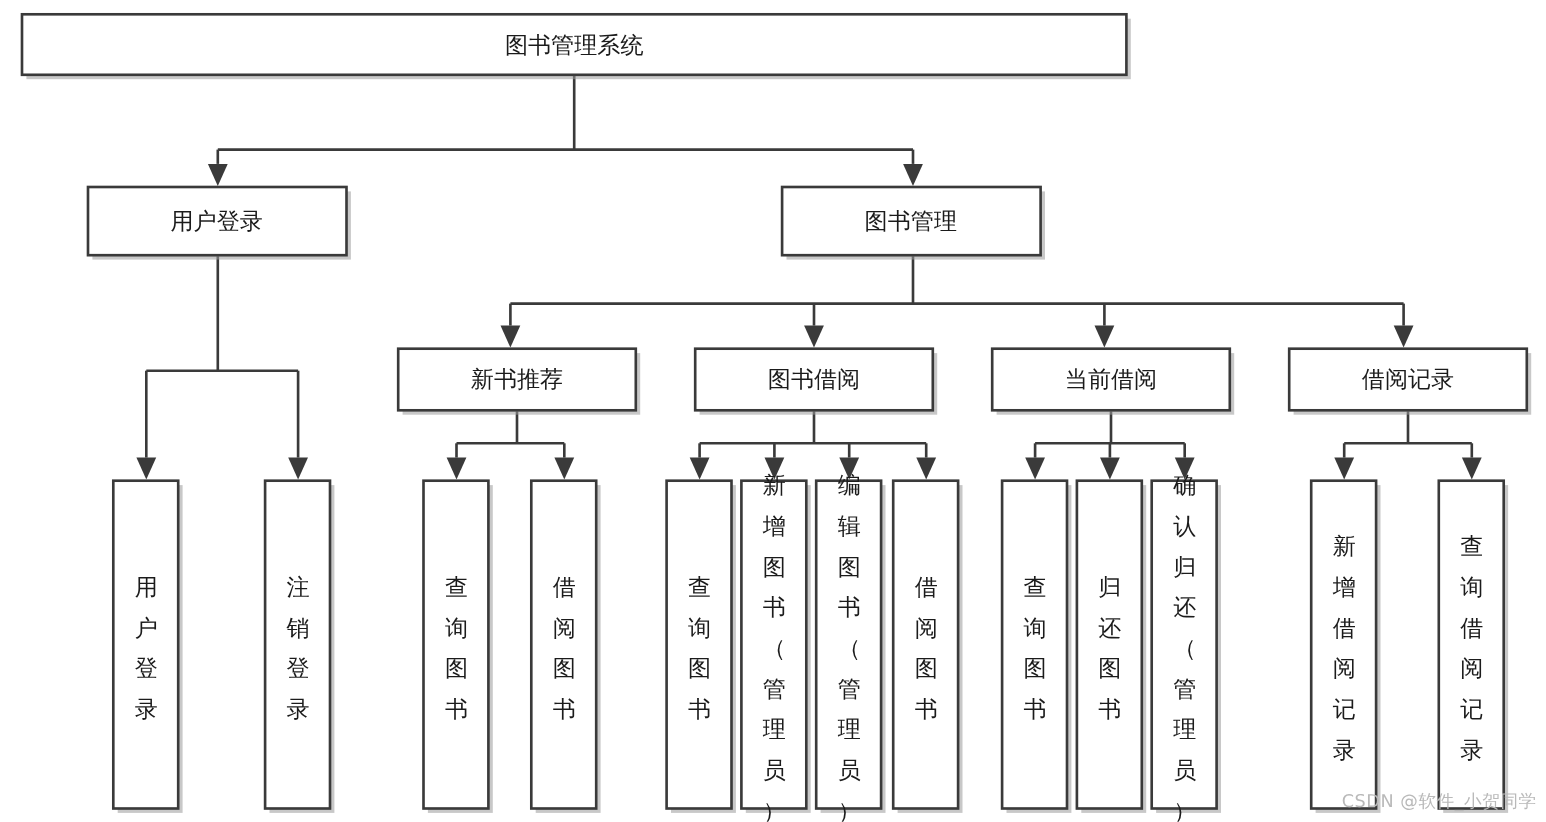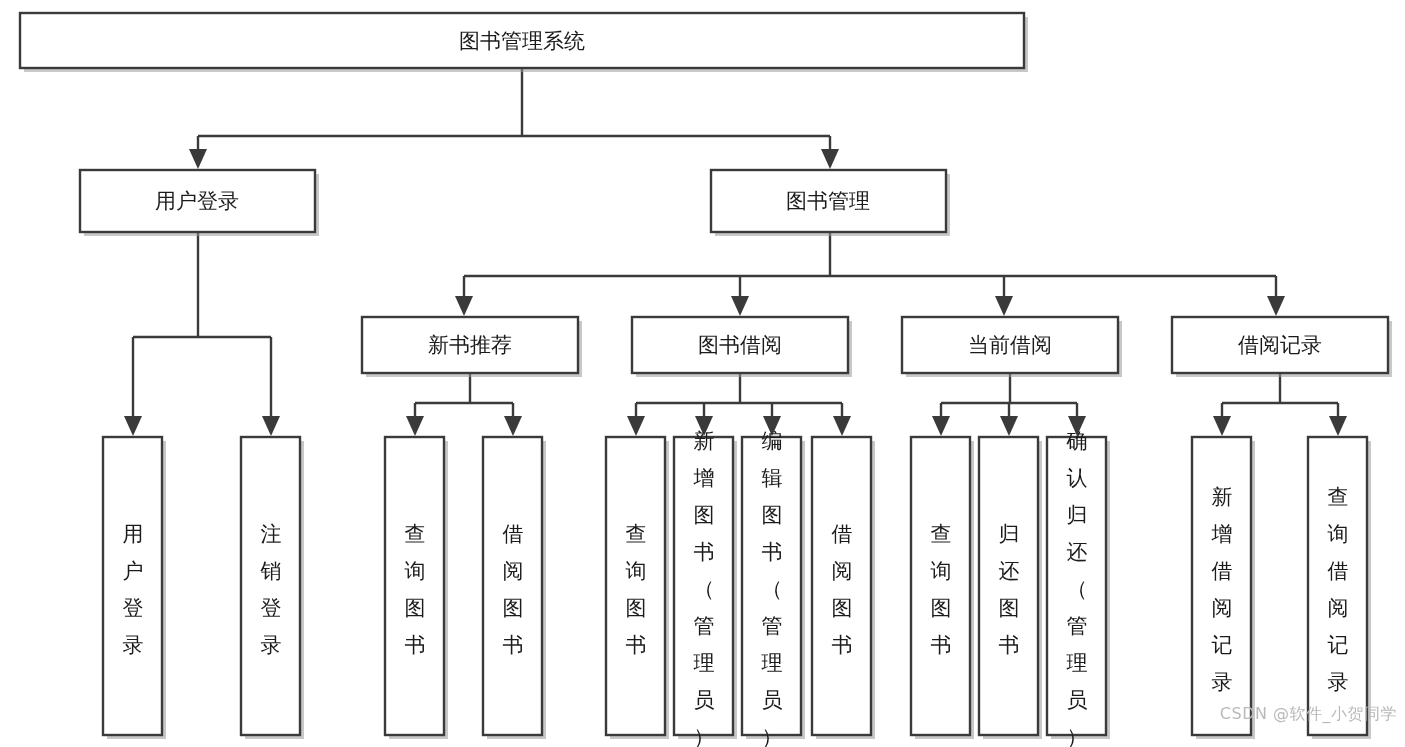--- a/index.html
+++ b/index.html
@@ -49,21 +49,21 @@
   }
   .vchar {
     font-family: "DejaVu Sans", "Liberation Sans", sans-serif;
     font-size: 21px;
     fill: #1b1b1b;
     text-anchor: middle;
   }
   .watermark {
     position: absolute;
     right: 8px;
-    bottom: 22px;
+    bottom: 7px;
     font-family: "DejaVu Sans", "Liberation Sans", sans-serif;
     font-size: 16px;
     color: #b9b9b9;
     letter-spacing: 0.5px;
     white-space: nowrap;
     user-select: none;
   }
 </style>
 </head>
 <body>

